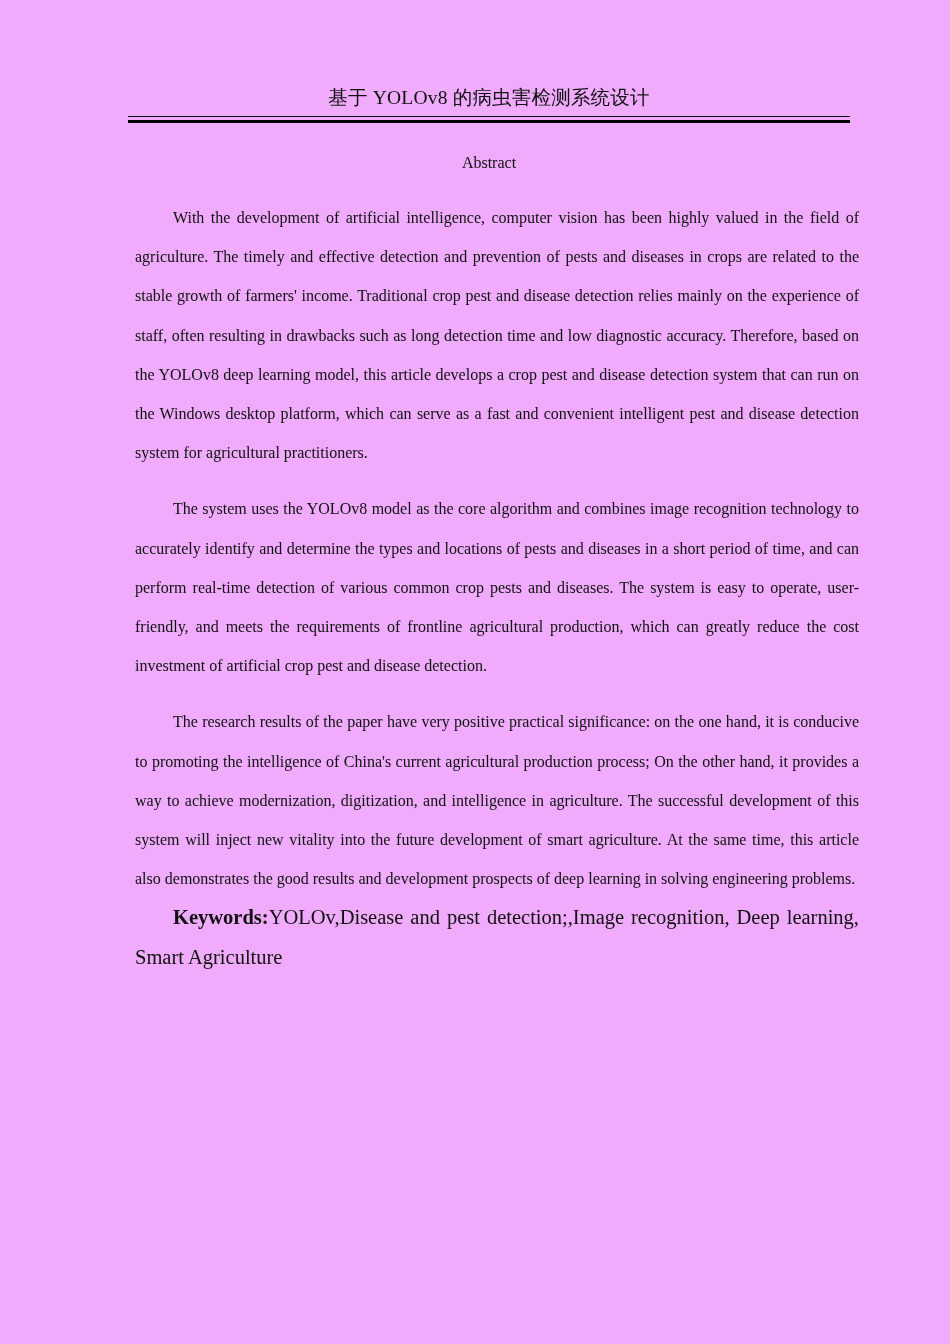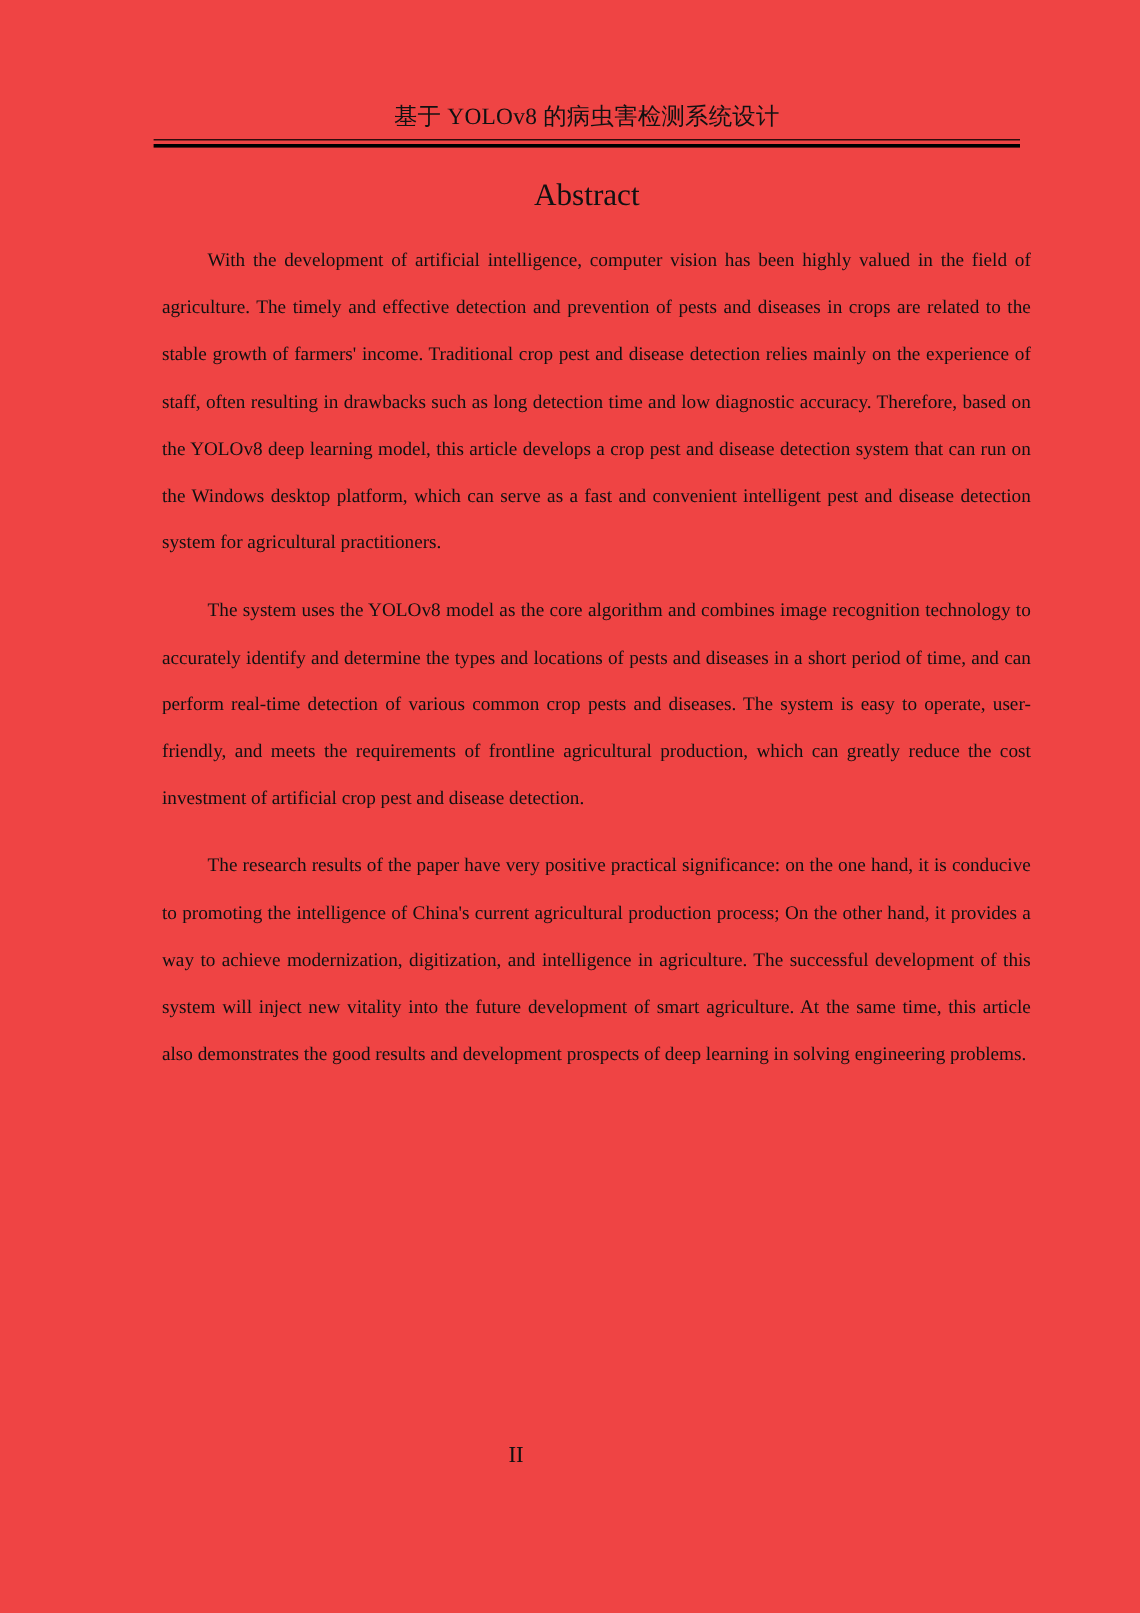--- a/index.html
+++ b/index.html
@@ -5,21 +5,21 @@
 <style>
   html, body {
     margin: 0;
     padding: 0;
     background: #ffffff;
   }
   .page {
     position: relative;
     width: 950px;
     height: 1344px;
-    background: #ef4444;
+    background: #f0abfc;
     overflow: hidden;
     font-family: "Liberation Serif", "DejaVu Serif", serif;
     color: #000000;
   }
 
   
   .running-header {
     position: absolute;
     left: 128px;
     top: 85px;
@@ -55,21 +55,21 @@
     background: #000000;
   }
 
   
   .section-title {
     position: absolute;
     left: 128px;
     top: 146px;
     width: 722px;
     text-align: center;
-    font-size: 26px;
+    font-size: 16px;
     line-height: 34px;
     color: #111111;
   }
 
   
   .body-column {
     position: absolute;
     left: 135px;
     top: 198px;
     width: 724px;
@@ -126,17 +126,17 @@
     <div class="rule-thin"></div>
     <div class="rule-thick"></div>
   </div>
 
   <div class="section-title">Abstract</div>
 
   <div class="body-column">
     <p class="para">With the development of artificial intelligence, computer vision has been highly valued in the field of agriculture. The timely and effective detection and prevention of pests and diseases in crops are related to the stable growth of farmers' income. Traditional crop pest and disease detection relies mainly on the experience of staff, often resulting in drawbacks such as long detection time and low diagnostic accuracy. Therefore, based on the YOLOv8 deep learning model, this article develops a crop pest and disease detection system that can run on the Windows desktop platform, which can serve as a fast and convenient intelligent pest and disease detection system for agricultural practitioners.</p>
     <p class="para">The system uses the YOLOv8 model as the core algorithm and combines image recognition technology to accurately identify and determine the types and locations of pests and diseases in a short period of time, and can perform real-time detection of various common crop pests and diseases. The system is easy to operate, user-friendly, and meets the requirements of frontline agricultural production, which can greatly reduce the cost investment of artificial crop pest and disease detection.</p>
     <p class="para">The research results of the paper have very positive practical significance: on the one hand, it is conducive to promoting the intelligence of China's current agricultural production process; On the other hand, it provides a way to achieve modernization, digitization, and intelligence in agriculture. The successful development of this system will inject new vitality into the future development of smart agriculture. At the same time, this article also demonstrates the good results and development prospects of deep learning in solving engineering problems.</p>
+    <p class="keywords"><span class="kw-label">Keywords:</span><span class="kw-value">YOLOv,Disease and pest detection;,Image recognition, Deep learning, Smart Agriculture</span></p>
   </div>
 
-  <div class="page-number">II</div>
 
 </div>
 
 </body></html>

